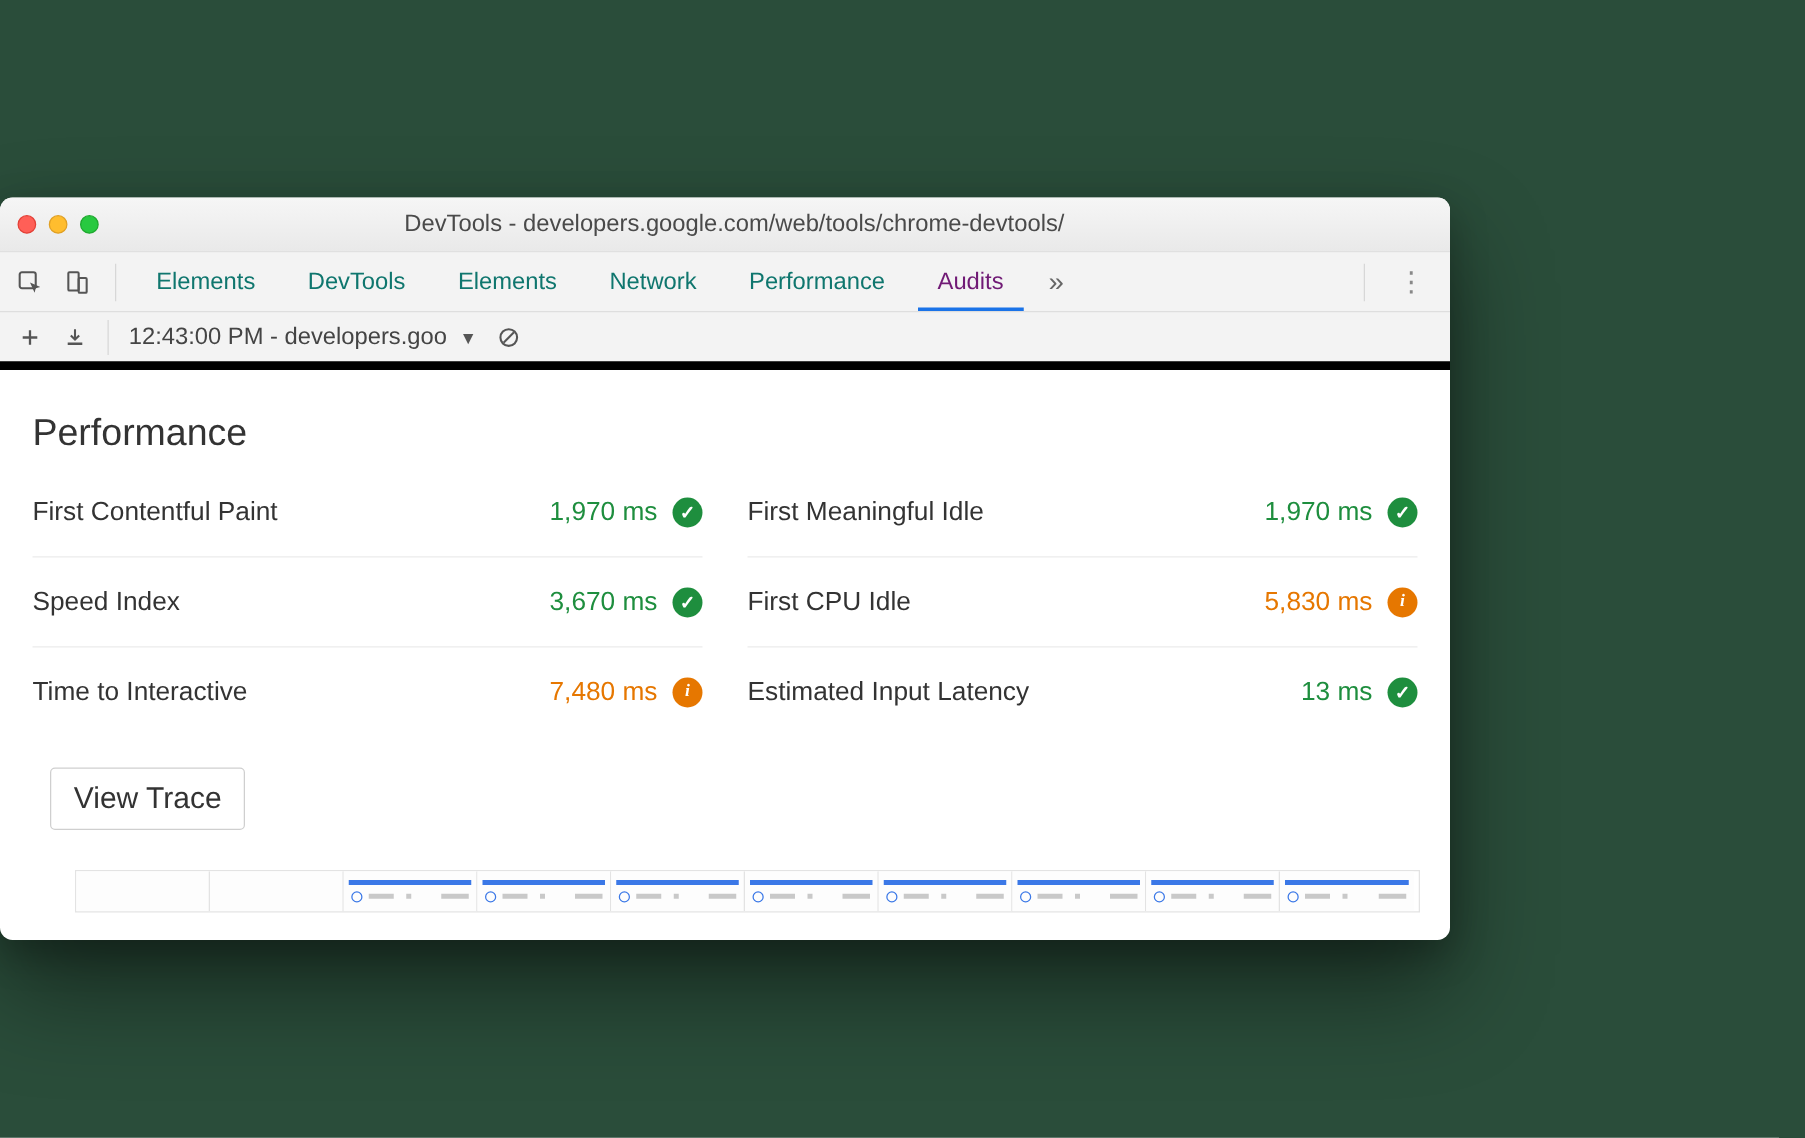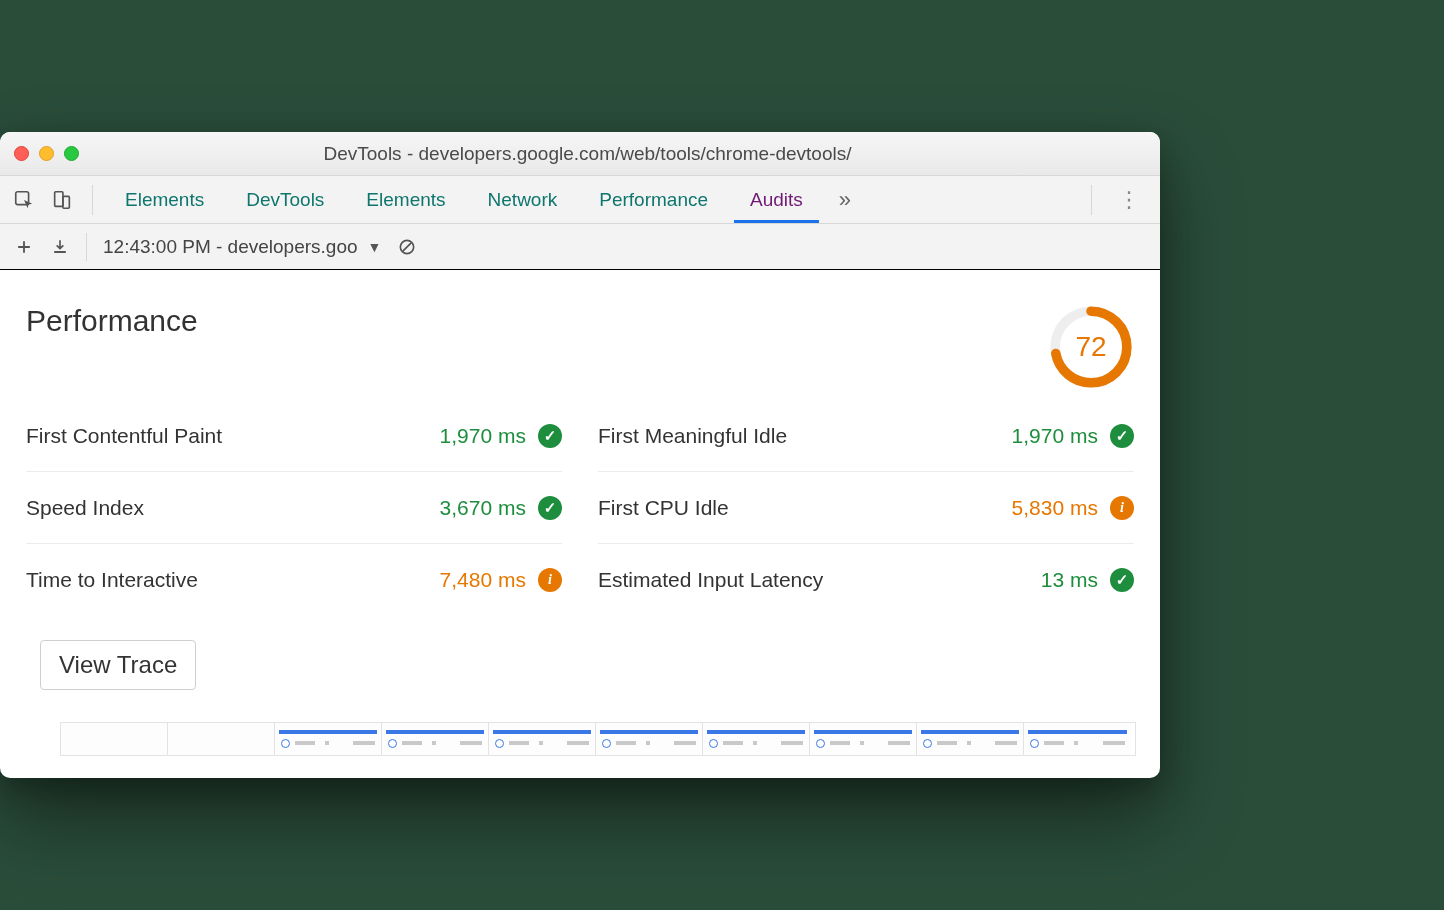--- a/index.html
+++ b/index.html
@@ -73,21 +73,21 @@
     color:#701a75;
     box-shadow: inset 0 -3px 0 #1a73e8;
   }
   .tabbar .more { padding:0 10px; font-size:22px; color:#666;}
   .tabbar .spacer{ flex:1;}
   .tabbar .kebab { font-size:22px; color:#888; padding:0 10px;}
   
   .subbar {
     display:flex; align-items:center;
     height: 46px;
-    border-bottom: 1px solid #000000;
+    border-bottom: 7px solid #000000;
     background:#f3f3f3;
     padding: 0 14px;
     gap:16px;
     font-size:19px;
     color:#555;
   }
   .subbar .vsep { width:1px; height:28px; background:#d7d7d7;}
   .subbar .dd {
     display:flex; align-items:center; gap:10px;
     color:#444;
@@ -260,27 +260,20 @@
         <svg viewBox="0 0 24 24" width="20" height="20" stroke="#555" stroke-width="2" fill="none">
           <circle cx="12" cy="12" r="8"></circle>
           <path d="M7 17 L17 7"></path>
         </svg>
       </div>
     </div>
 
     <div class="content">
       <div class="perf-header">
         <div class="perf-title">Performance</div>
-        <div class="gauge">
-          <svg viewBox="0 0 36 36">
-            <circle cx="18" cy="18" r="15" fill="none" stroke="#eee" stroke-width="4"></circle>
-            <circle id="gauge-arc" cx="18" cy="18" r="15" fill="none" stroke="#e67700" stroke-width="4" stroke-dasharray="94.25" stroke-dashoffset="26.39" transform="rotate(-90 18 18)" stroke-linecap="round"></circle>
-          </svg>
-          <div class="num" style="color: rgb(230, 119, 0);">72</div>
-        </div>
       </div>
 
 
       <div class="metrics-grid">
 
         <div class="metric">
           <span>First Contentful Paint</span>
           <span class="val-wrap">
             <span class="val pass">1,970 ms</span>
             <span class="badge pass">✓</span>

